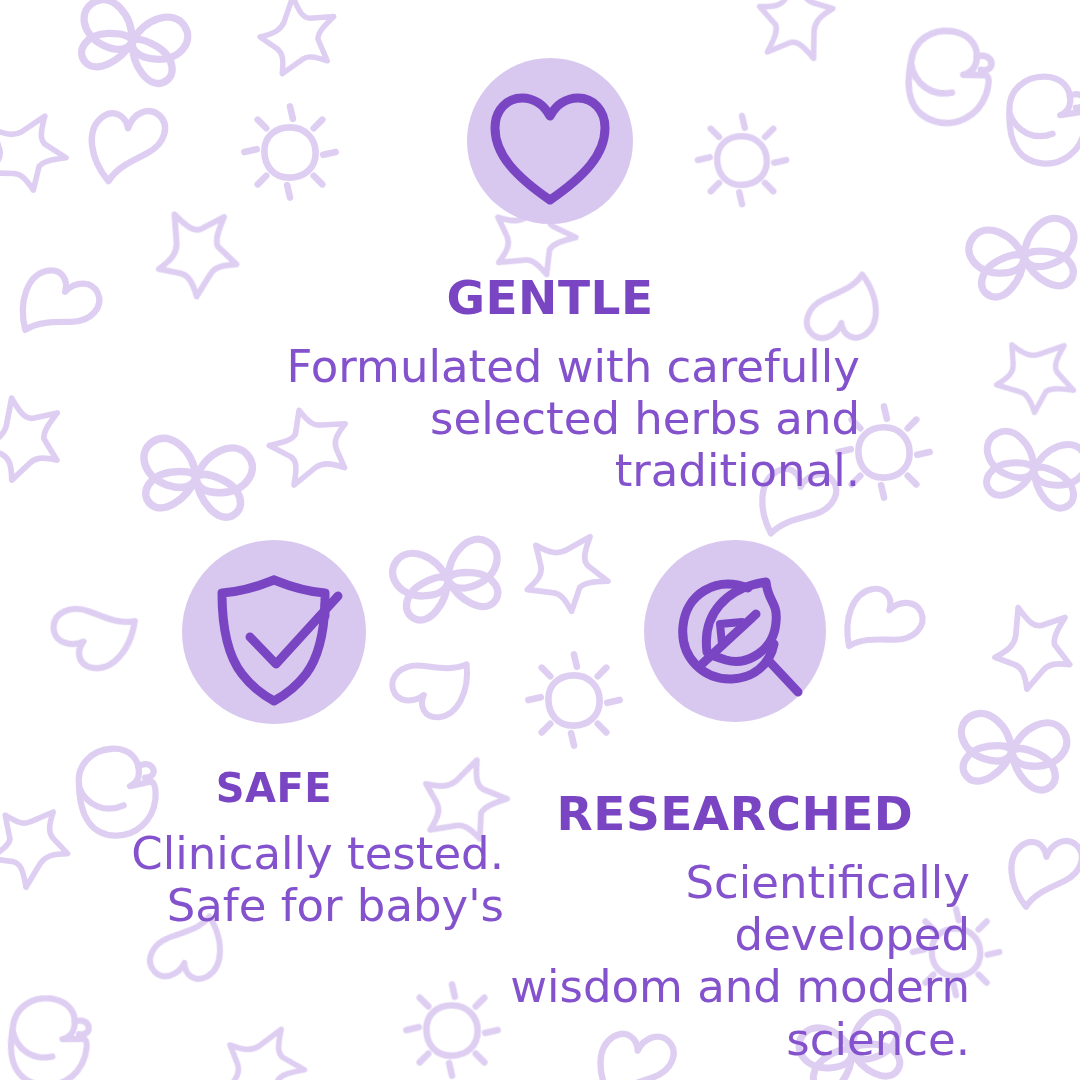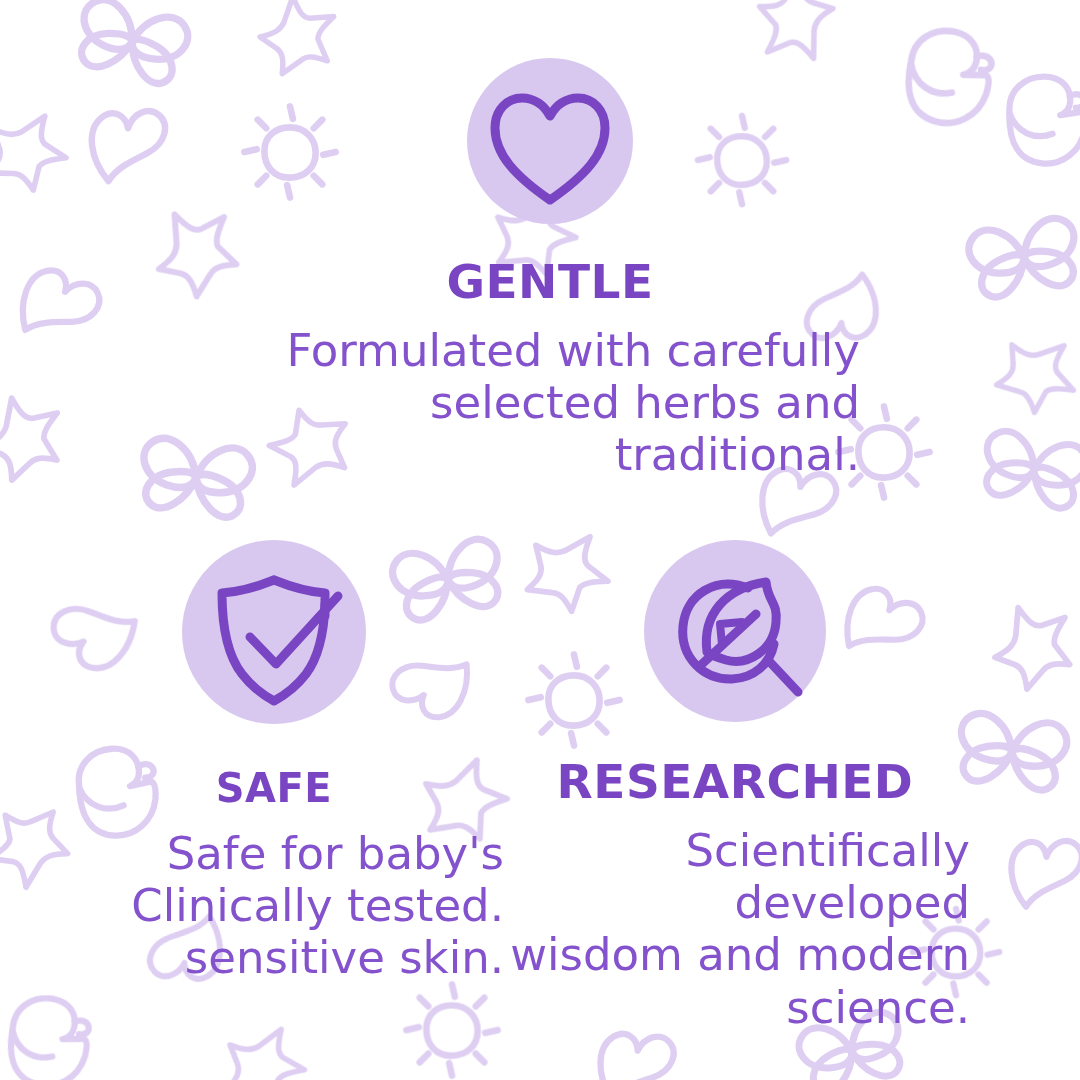--- a/index.html
+++ b/index.html
@@ -66,21 +66,21 @@
     left: 240px;
     top: 58px;
     width: 620px;
   }
   #feature-gentle .icon-badge {
     width: 166px;
     height: 166px;
   }
   #feature-gentle .feature-title {
     font-size: 47px;
-    margin-top: 34px;
+    margin-top: 50px;
   }
   #feature-gentle .feature-desc {
     font-size: 45px;
     margin-top: 20px;
   }
 
   
   #feature-safe {
     left: 44px;
     top: 540px;
@@ -104,21 +104,21 @@
     left: 500px;
     top: 540px;
     width: 470px;
   }
   #feature-researched .icon-badge {
     width: 182px;
     height: 182px;
   }
   #feature-researched .feature-title {
     font-size: 47px;
-    margin-top: 36px;
+    margin-top: 68px;
   }
   #feature-researched .feature-desc {
     font-size: 45px;
     margin-top: 20px;
   }
 
   .desc-line { display: block; }
 </style>
 </head>
 <body>
@@ -239,23 +239,22 @@
                  C40,88 46,116 60,134
                  C70,147 81,155 92,161
                  C103,155 114,147 124,134
                  C136,118 142,94 143,64" fill="none" stroke="#7A45C2" stroke-width="9" stroke-linecap="round" stroke-linejoin="round"></path>
         <path d="M92,40 C112,48 128,52 143,53 L143,76" fill="none" stroke="#7A45C2" stroke-width="9" stroke-linecap="round" stroke-linejoin="round"></path>
         <path d="M68,97 L94,124 L156,56" fill="none" stroke="#7A45C2" stroke-width="9" stroke-linecap="round" stroke-linejoin="round"></path>
       </svg>
     </div>
     <div class="feature-title">SAFE</div>
     <div class="feature-desc">
+      <span class="desc-line">Clinically tested.</span>
       <span class="desc-line">Safe for baby's</span>
-      <span class="desc-line">Clinically tested.</span>
-      <span class="desc-line">sensitive skin.</span>
     </div>
   </div>
 
   <div class="feature" id="feature-researched">
     <div class="icon-badge">
       <svg width="182" height="182" viewBox="0 0 182 182" xmlns="http://www.w3.org/2000/svg">
 
         <path d="M104,48 C72,36 42,54 39,86
                  C36,118 60,140 88,139
                  C110,138 126,124 130,104" fill="none" stroke="#7A45C2" stroke-width="9" stroke-linecap="round" stroke-linejoin="round"></path>

